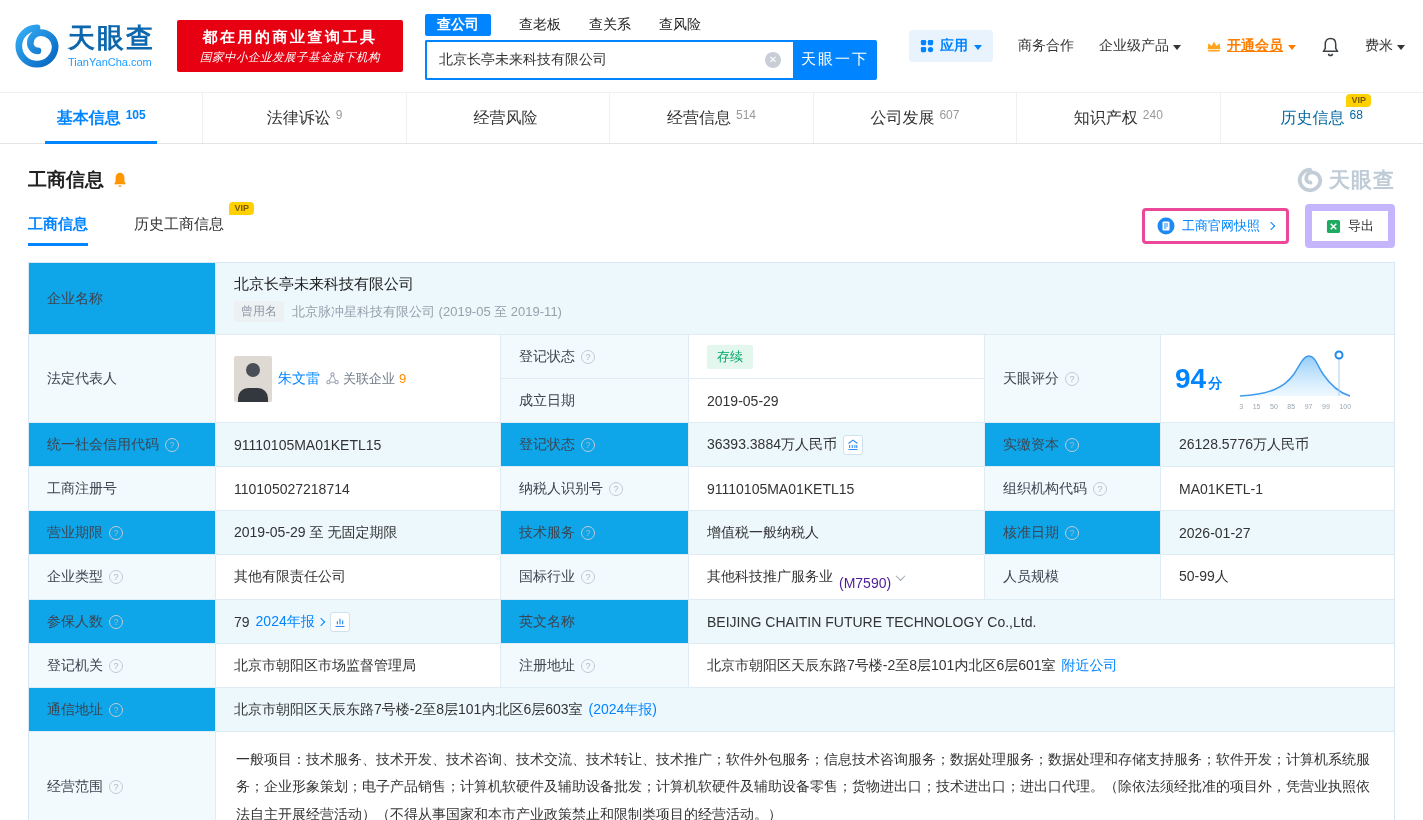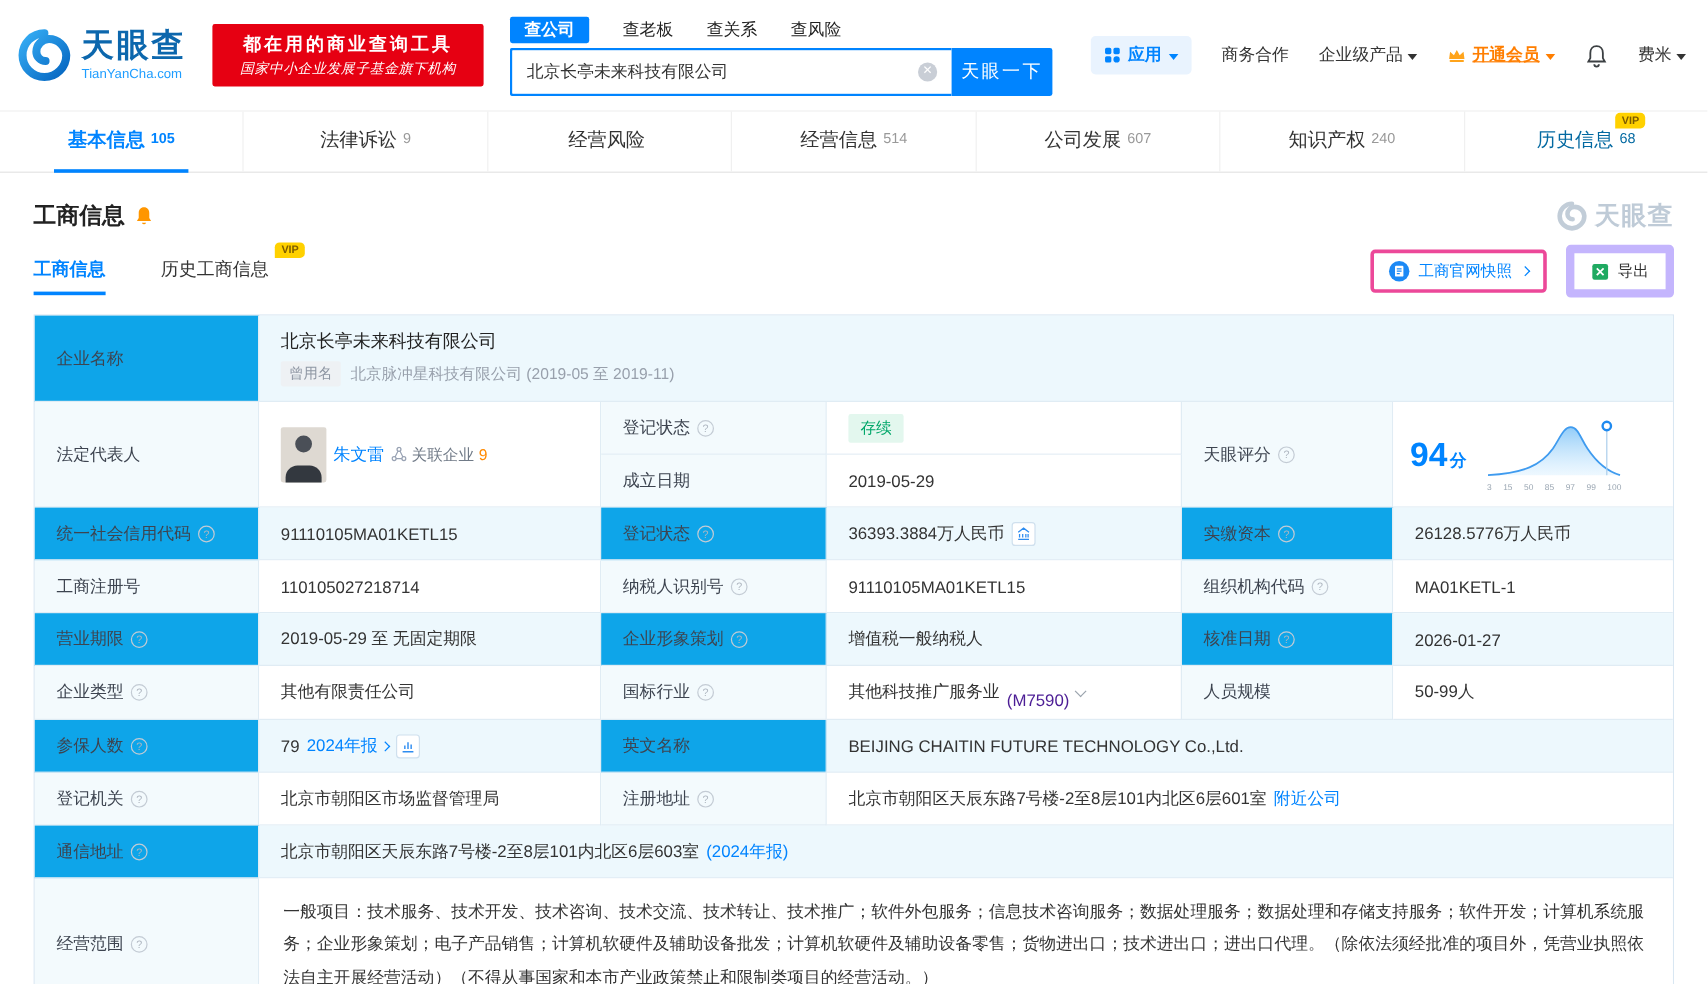--- a/index.html
+++ b/index.html
@@ -405,21 +405,21 @@
       </div>
 
       <div class="cell lab bl">
         <span>营业期限</span>
         <span class="qicon"></span>
       </div>
       <div class="cell val bv">
         <span>2019-05-29 至 无固定期限</span>
       </div>
       <div class="cell lab bl">
-        <span>企业形象策划</span>
+        <span>技术服务</span>
         <span class="qicon"></span>
       </div>
       <div class="cell val bv">
         <span>增值税一般纳税人</span>
       </div>
       <div class="cell lab bl">
         <span>核准日期</span>
         <span class="qicon"></span>
       </div>
       <div class="cell val bv lastcol">

